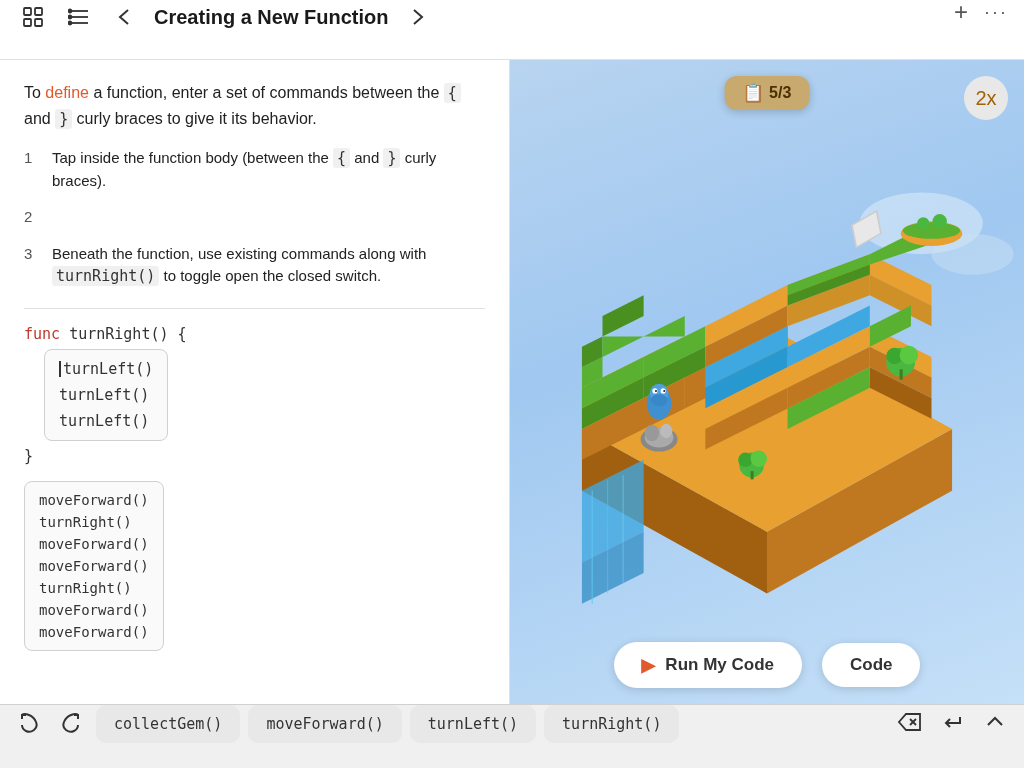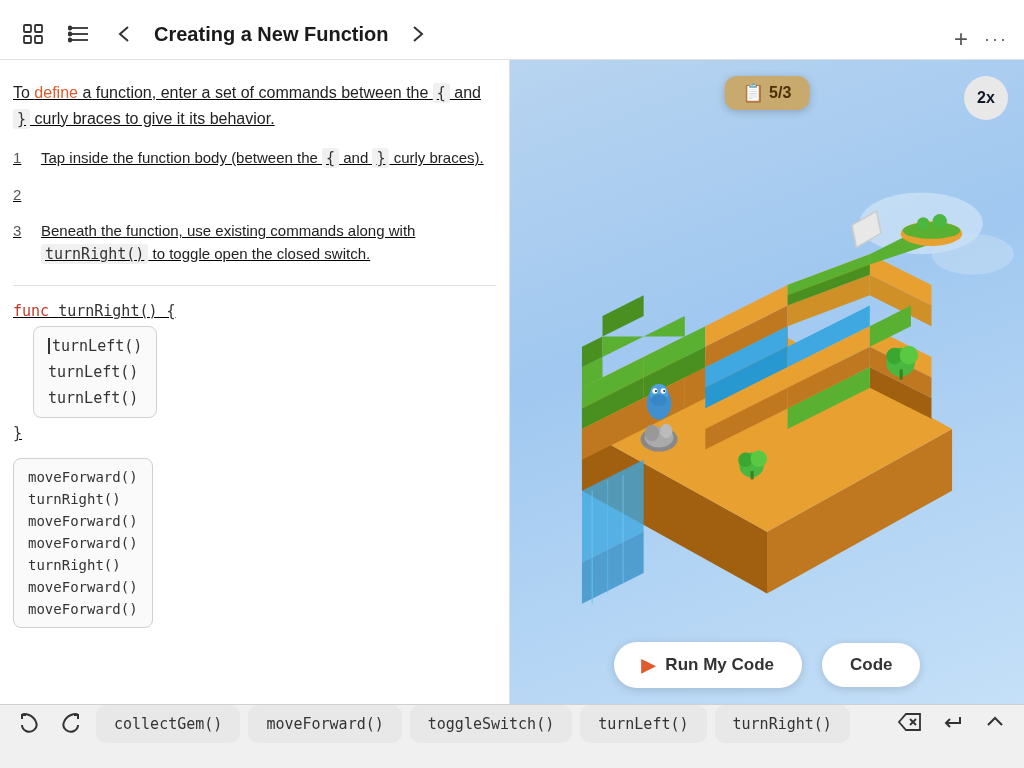--- a/index.html
+++ b/index.html
@@ -1,35 +1,35 @@
 <!DOCTYPE html>
 <html><head>
   <meta charset="utf-8">
   <style>
     * { box-sizing: border-box; margin: 0; padding: 0; }
     body { font-family: -apple-system, BlinkMacSystemFont, 'Helvetica Neue', Arial, sans-serif; background: #f5f5f5; width: 1024px; height: 768px; overflow: hidden; display: flex; flex-direction: column; }
 
     
     .top-bar {
-      display: flex; align-items: flex-end; padding: 8px 16px; height: 60px;
+      display: flex; align-items: flex-start; padding: 0 16px; height: 60px;
       background: #fff; border-bottom: 1px solid #e0e0e0; flex-shrink: 0;
     }
     .top-bar-left { display: flex; align-items: center; gap: 12px; }
     .icon-btn { background: none; border: none; cursor: pointer; padding: 6px; display: flex; align-items: center; justify-content: center; color: #333; }
     .icon-btn svg { width: 22px; height: 22px; }
     .nav-title { font-size: 20px; font-weight: 600; color: #1a1a1a; }
     .top-bar-right { margin-left: auto; display: flex; align-items: center; gap: 16px; }
     .plus-btn { font-size: 24px; color: #555; background: none; border: none; cursor: pointer; line-height: 1; }
     .dots-btn { font-size: 18px; color: #555; background: none; border: none; cursor: pointer; letter-spacing: 2px; }
 
     
     .main-content { display: flex; flex: 1; overflow: hidden; }
 
     
-    .left-panel { width: 510px; flex-shrink: 0; background: #fff; overflow-y: auto; padding: 20px 13px; border-right: 1px solid #e0e0e0; text-decoration: underline; }
+    .left-panel { width: 510px; flex-shrink: 0; background: #fff; overflow-y: auto; padding: 20px 24px; border-right: 1px solid #e0e0e0; }
 
     .instruction-text { font-size: 16px; line-height: 1.6; color: #222; margin-bottom: 16px; }
     .define-word { color: #e05a2b; }
     .code-inline { font-family: 'SF Mono', 'Menlo', 'Monaco', monospace; font-size: 15px; background: #f0f0f0; padding: 1px 4px; border-radius: 3px; color: #333; }
 
     .steps { margin-bottom: 20px; }
     .step { display: flex; gap: 12px; margin-bottom: 14px; font-size: 15px; color: #222; line-height: 1.5; }
     .step-num { font-size: 15px; color: #555; min-width: 16px; }
 
     .divider { border: none; border-top: 1px solid #e0e0e0; margin: 16px 0; }
@@ -65,21 +65,21 @@
       font-size: 16px; font-weight: 700; color: #4a3000;
       box-shadow: 0 2px 8px rgba(0,0,0,0.2);
       display: flex; align-items: center; gap: 4px;
     }
     .badge-icon { font-size: 18px; }
 
     .zoom-btn {
       position: absolute; top: 16px; right: 16px;
       background: #e8e8e8; border-radius: 50%; width: 44px; height: 44px;
       display: flex; align-items: center; justify-content: center;
-      font-size: 16px; font-weight: 700; color: #0f172a; border: none; cursor: pointer;
+      font-size: 20px; font-weight: 400; color: #a16207; border: none; cursor: pointer;
     }
 
     
     .game-world { position: absolute; top: 50px; left: 0; right: 0; bottom: 100px; display: flex; align-items: center; justify-content: center; }
     .game-world svg { width: 100%; height: 100%; }
 
     
     .game-bottom-btns {
       position: absolute; bottom: 16px; left: 0; right: 0;
       display: flex; justify-content: center; gap: 20px; align-items: center;
@@ -335,21 +335,20 @@
     <button class="redo-btn">
       <svg width="22" height="22" viewBox="0 0 22 22" fill="none" stroke="#333" stroke-width="2">
         <path d="M18 8 L18 4 L14 4"></path>
         <path d="M18 4 Q16 2 11 4 Q6 6 4 11 Q2 16 6 19 Q10 22 14 20 Q18 18 18 14"></path>
       </svg>
     </button>
   </div>
 
   <button class="command-chip">collectGem()</button>
   <button class="command-chip">moveForward()</button>
-  <button class="command-chip">toggleSwitch()</button>
   <button class="command-chip">turnLeft()</button>
   <button class="command-chip">turnRight()</button>
 
   <div class="bottom-right">
     <button class="key-btn">
       <svg width="26" height="22" viewBox="0 0 26 22" fill="none" stroke="#333" stroke-width="1.8">
         <path d="M10 3 L24 3 L24 19 L10 19 L3 11 Z"></path>
         <line x1="14" y1="8" x2="20" y2="14"></line>
         <line x1="20" y1="8" x2="14" y2="14"></line>
       </svg>

